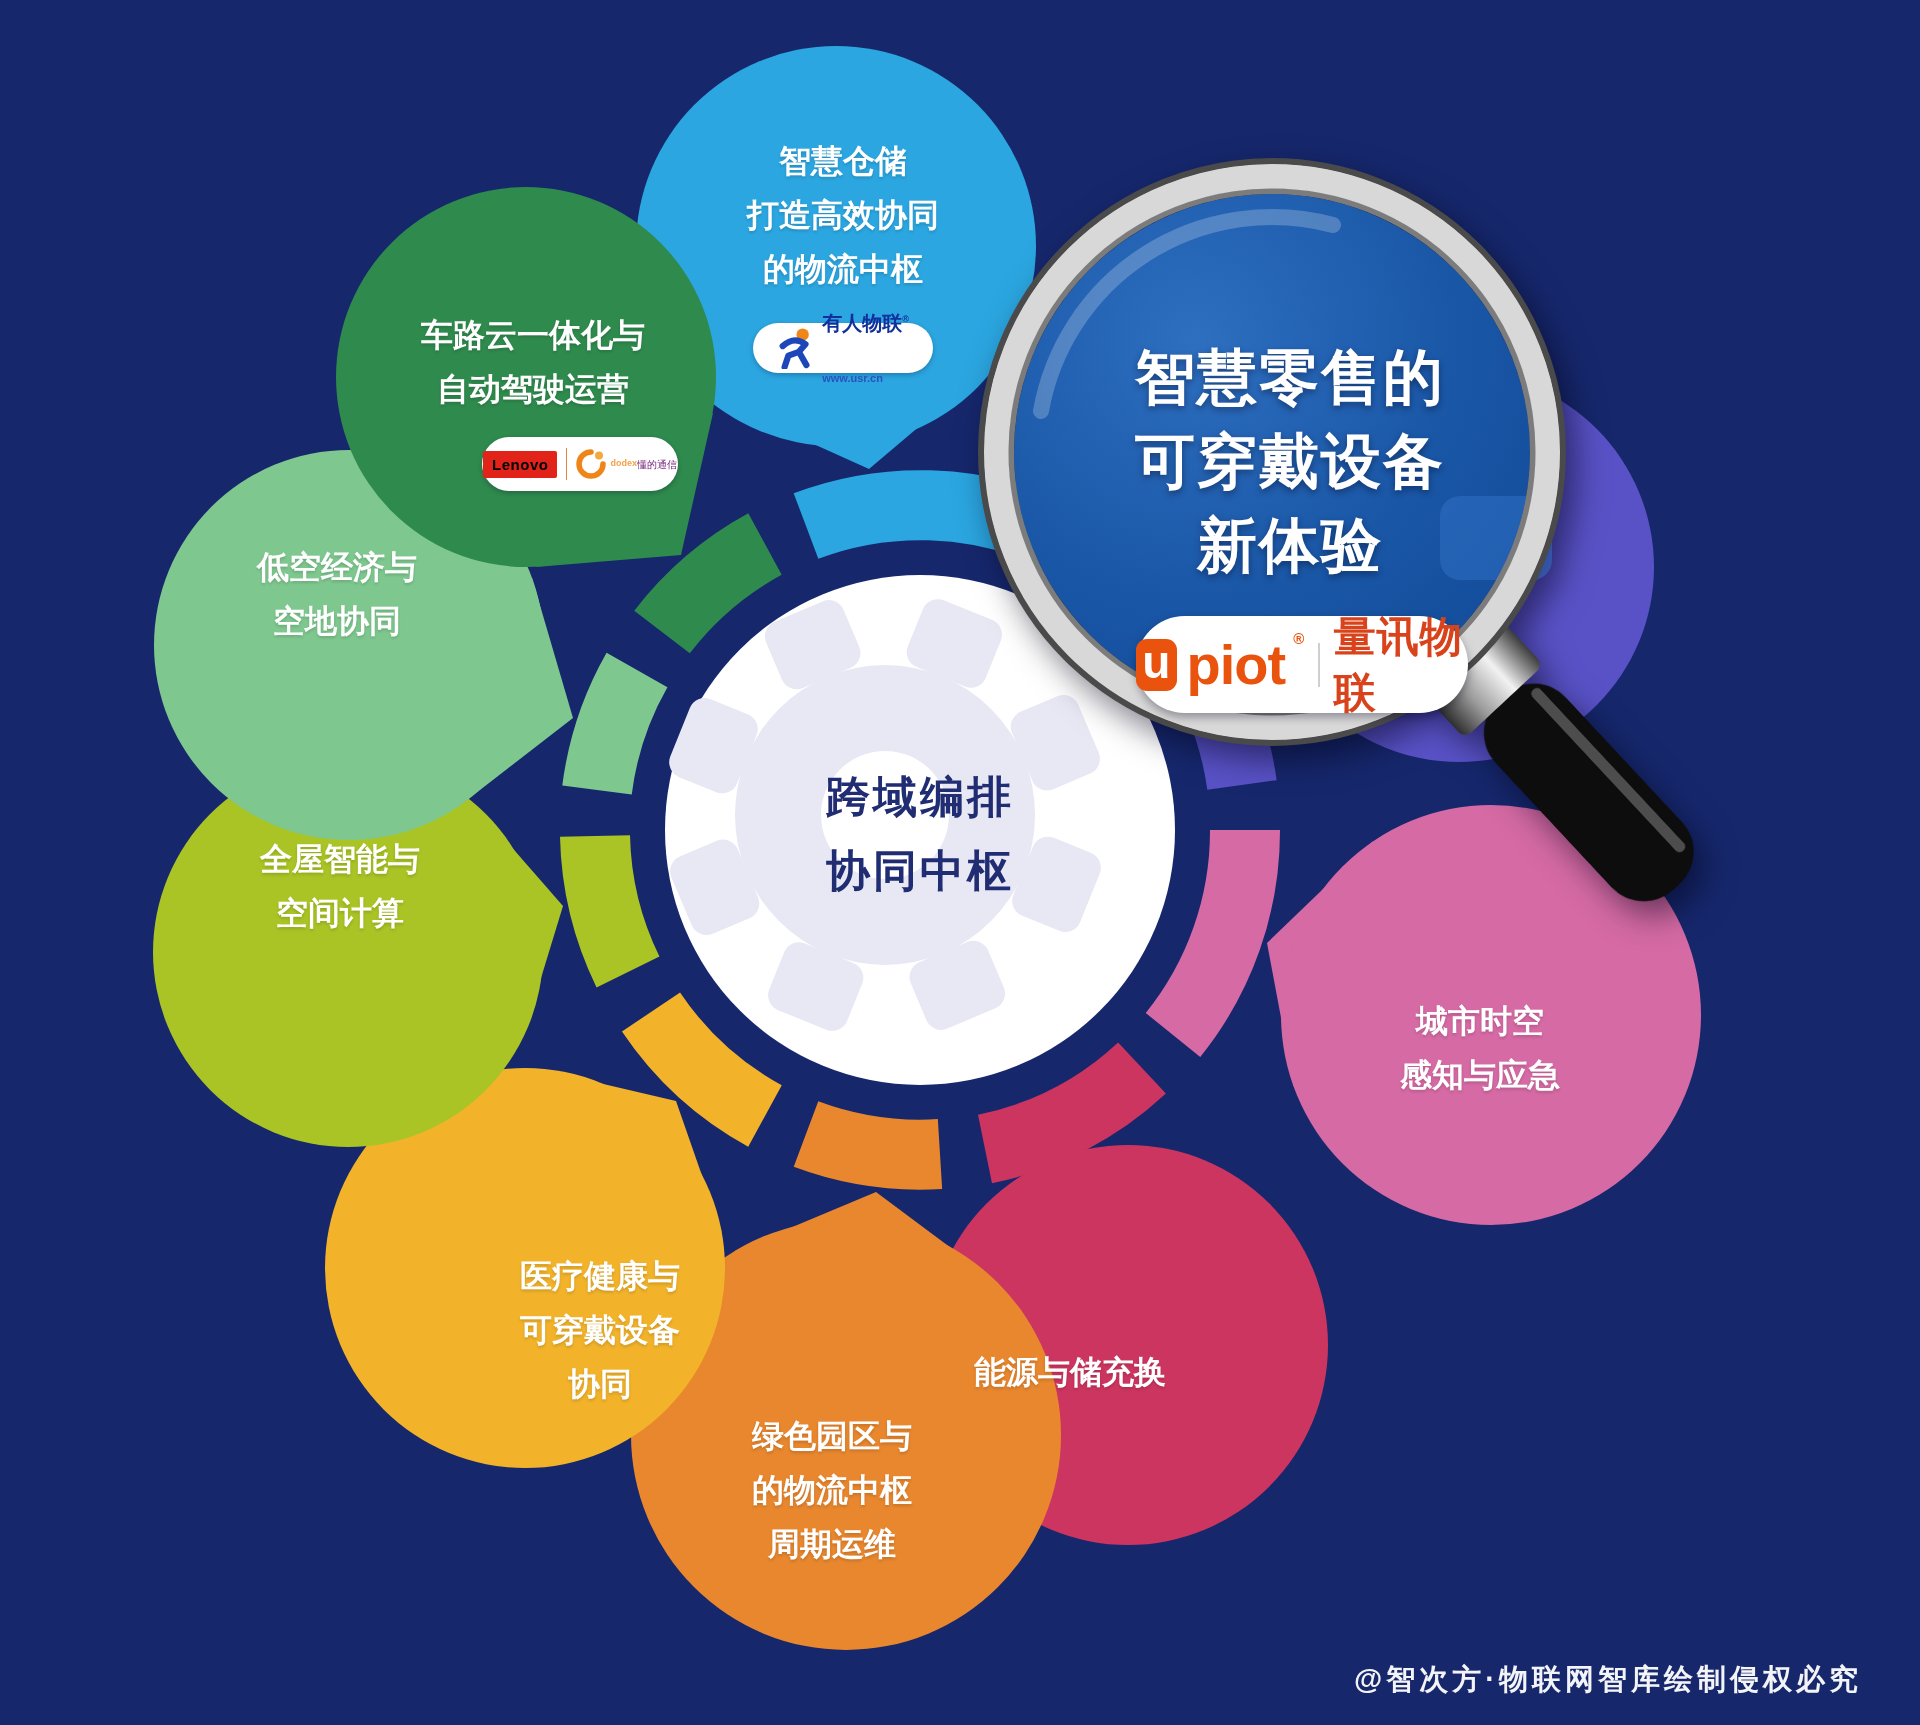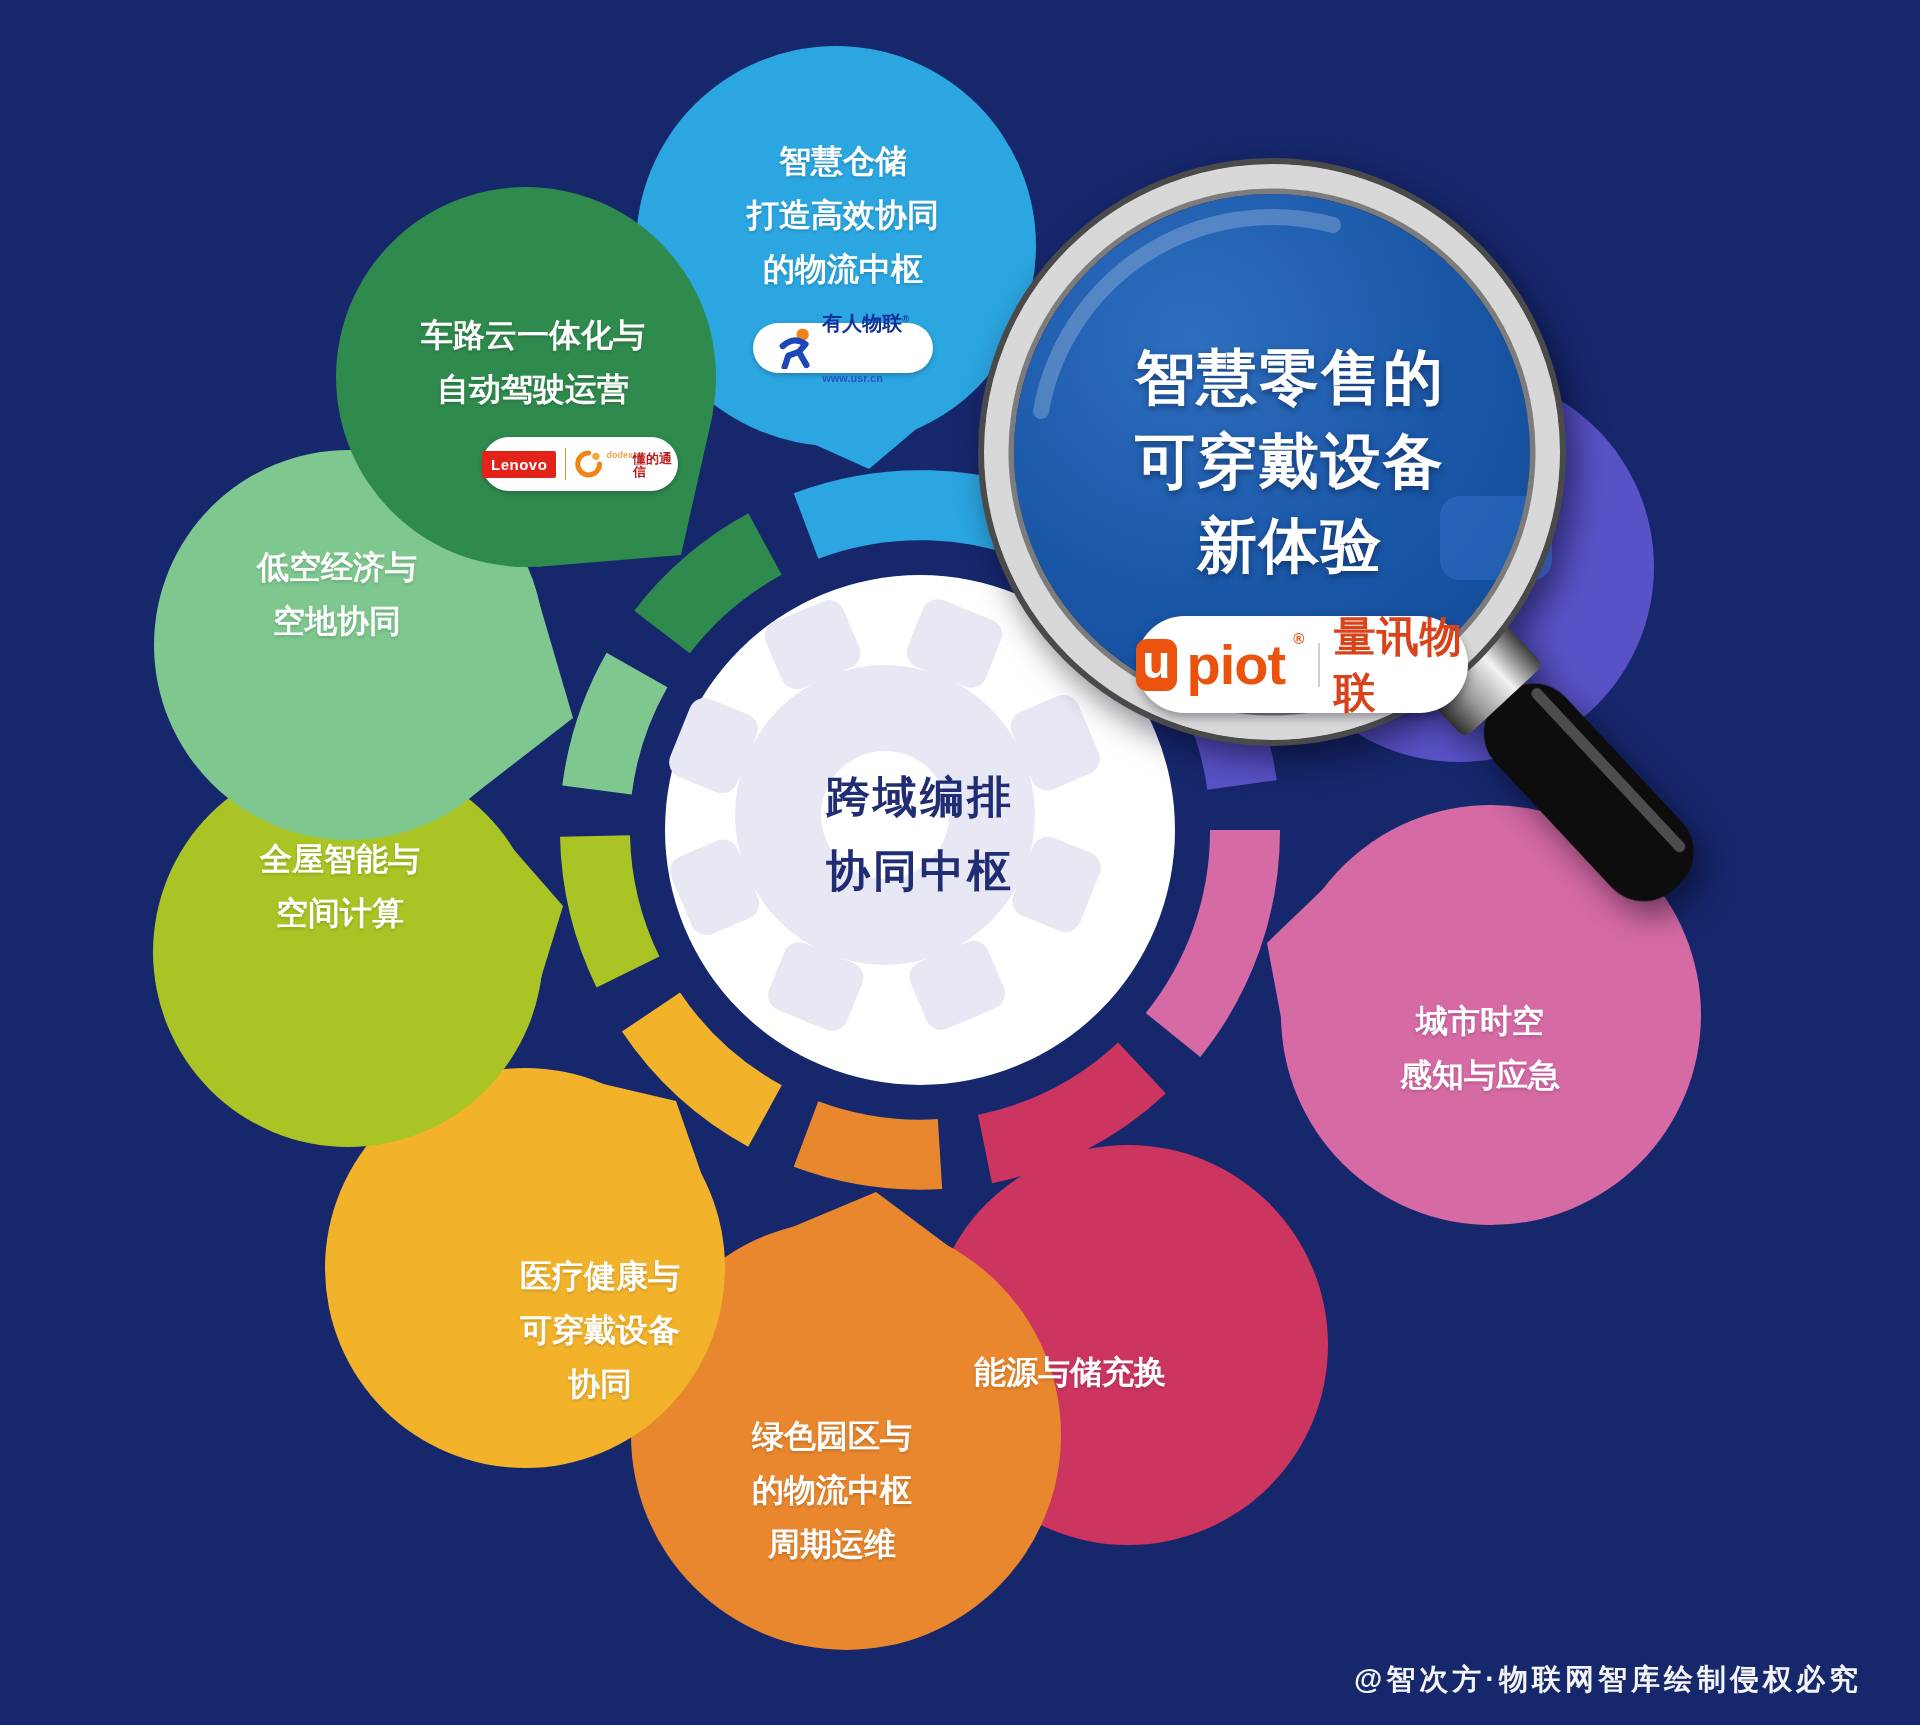--- a/index.html
+++ b/index.html
@@ -18,27 +18,27 @@
   .lens-line{position:absolute;transform:translate(-50%,-50%);color:#ffffff;font-weight:800;
        font-size:60px;letter-spacing:2px;white-space:nowrap;text-shadow:0 3px 7px rgba(0,0,25,0.4);}
   .pill{position:absolute;transform:translate(-50%,-50%);background:#ffffff;border-radius:40px;
        display:flex;align-items:center;justify-content:center;box-shadow:0 2px 5px rgba(0,0,40,0.25);}
   .usr-pill{width:180px;height:50px;gap:7px;}
   .usr-text{display:flex;flex-direction:column;align-items:flex-start;line-height:1;gap:38px;}
   .usr-name{font-size:20px;font-weight:800;color:#12309c;}
   .usr-name sup{font-size:9px;}
   .usr-url{font-size:11px;font-weight:700;color:#2a53c0;margin-top:2px;}
   .lenovo-pill{width:196px;height:54px;gap:9px;}
-  .lenovo-box{background:#e2231a;color:#ffffff;font-size:15px;font-weight:700;
+  .lenovo-box{background:#e2231a;color:#000000;font-size:15px;font-weight:700;
        padding:5px 9px;border-radius:2px;letter-spacing:0.5px;}
   .lenovo-div{width:1px;height:32px;background:#e3863b;}
   .partner{display:flex;align-items:center;gap:4px;}
   .partner-col{display:flex;flex-direction:row;align-items:flex-start;line-height:1;}
   .partner-sup{font-size:9px;color:#f2a24b;font-weight:700;}
-  .partner-name{font-size:13px;color:#b91c1c;font-weight:700;margin-top:1px;}
+  .partner-name{font-size:10px;color:#701a75;font-weight:400;margin-top:1px;}
   .upiot-pill{left:1136px;top:616px;width:332px;height:97px;transform:none;
        border-radius:49px;gap:8px;box-shadow:0 4px 10px rgba(0,0,30,0.35);}
   .u-box{width:52px;height:52px;background:#e9530e;border-radius:11px;color:#ffffff;
        font-size:46px;font-weight:800;display:flex;align-items:center;justify-content:center;
        padding-bottom:6px;box-sizing:border-box;}
   .piot{color:#e9530e;font-size:56px;font-weight:800;letter-spacing:-1px;margin-left:2px;}
   .upiot-reg{color:#e9530e;font-size:15px;font-weight:700;align-self:flex-start;margin-top:14px;}
   .upiot-div{width:2px;height:44px;background:#cfcfcf;margin:0 6px;}
   .upiot-cn{color:#d8431c;font-size:42px;font-weight:800;letter-spacing:1px;}
   .fragment{position:absolute;transform:translate(-50%,-50%);color:#ffffff;font-weight:700;

